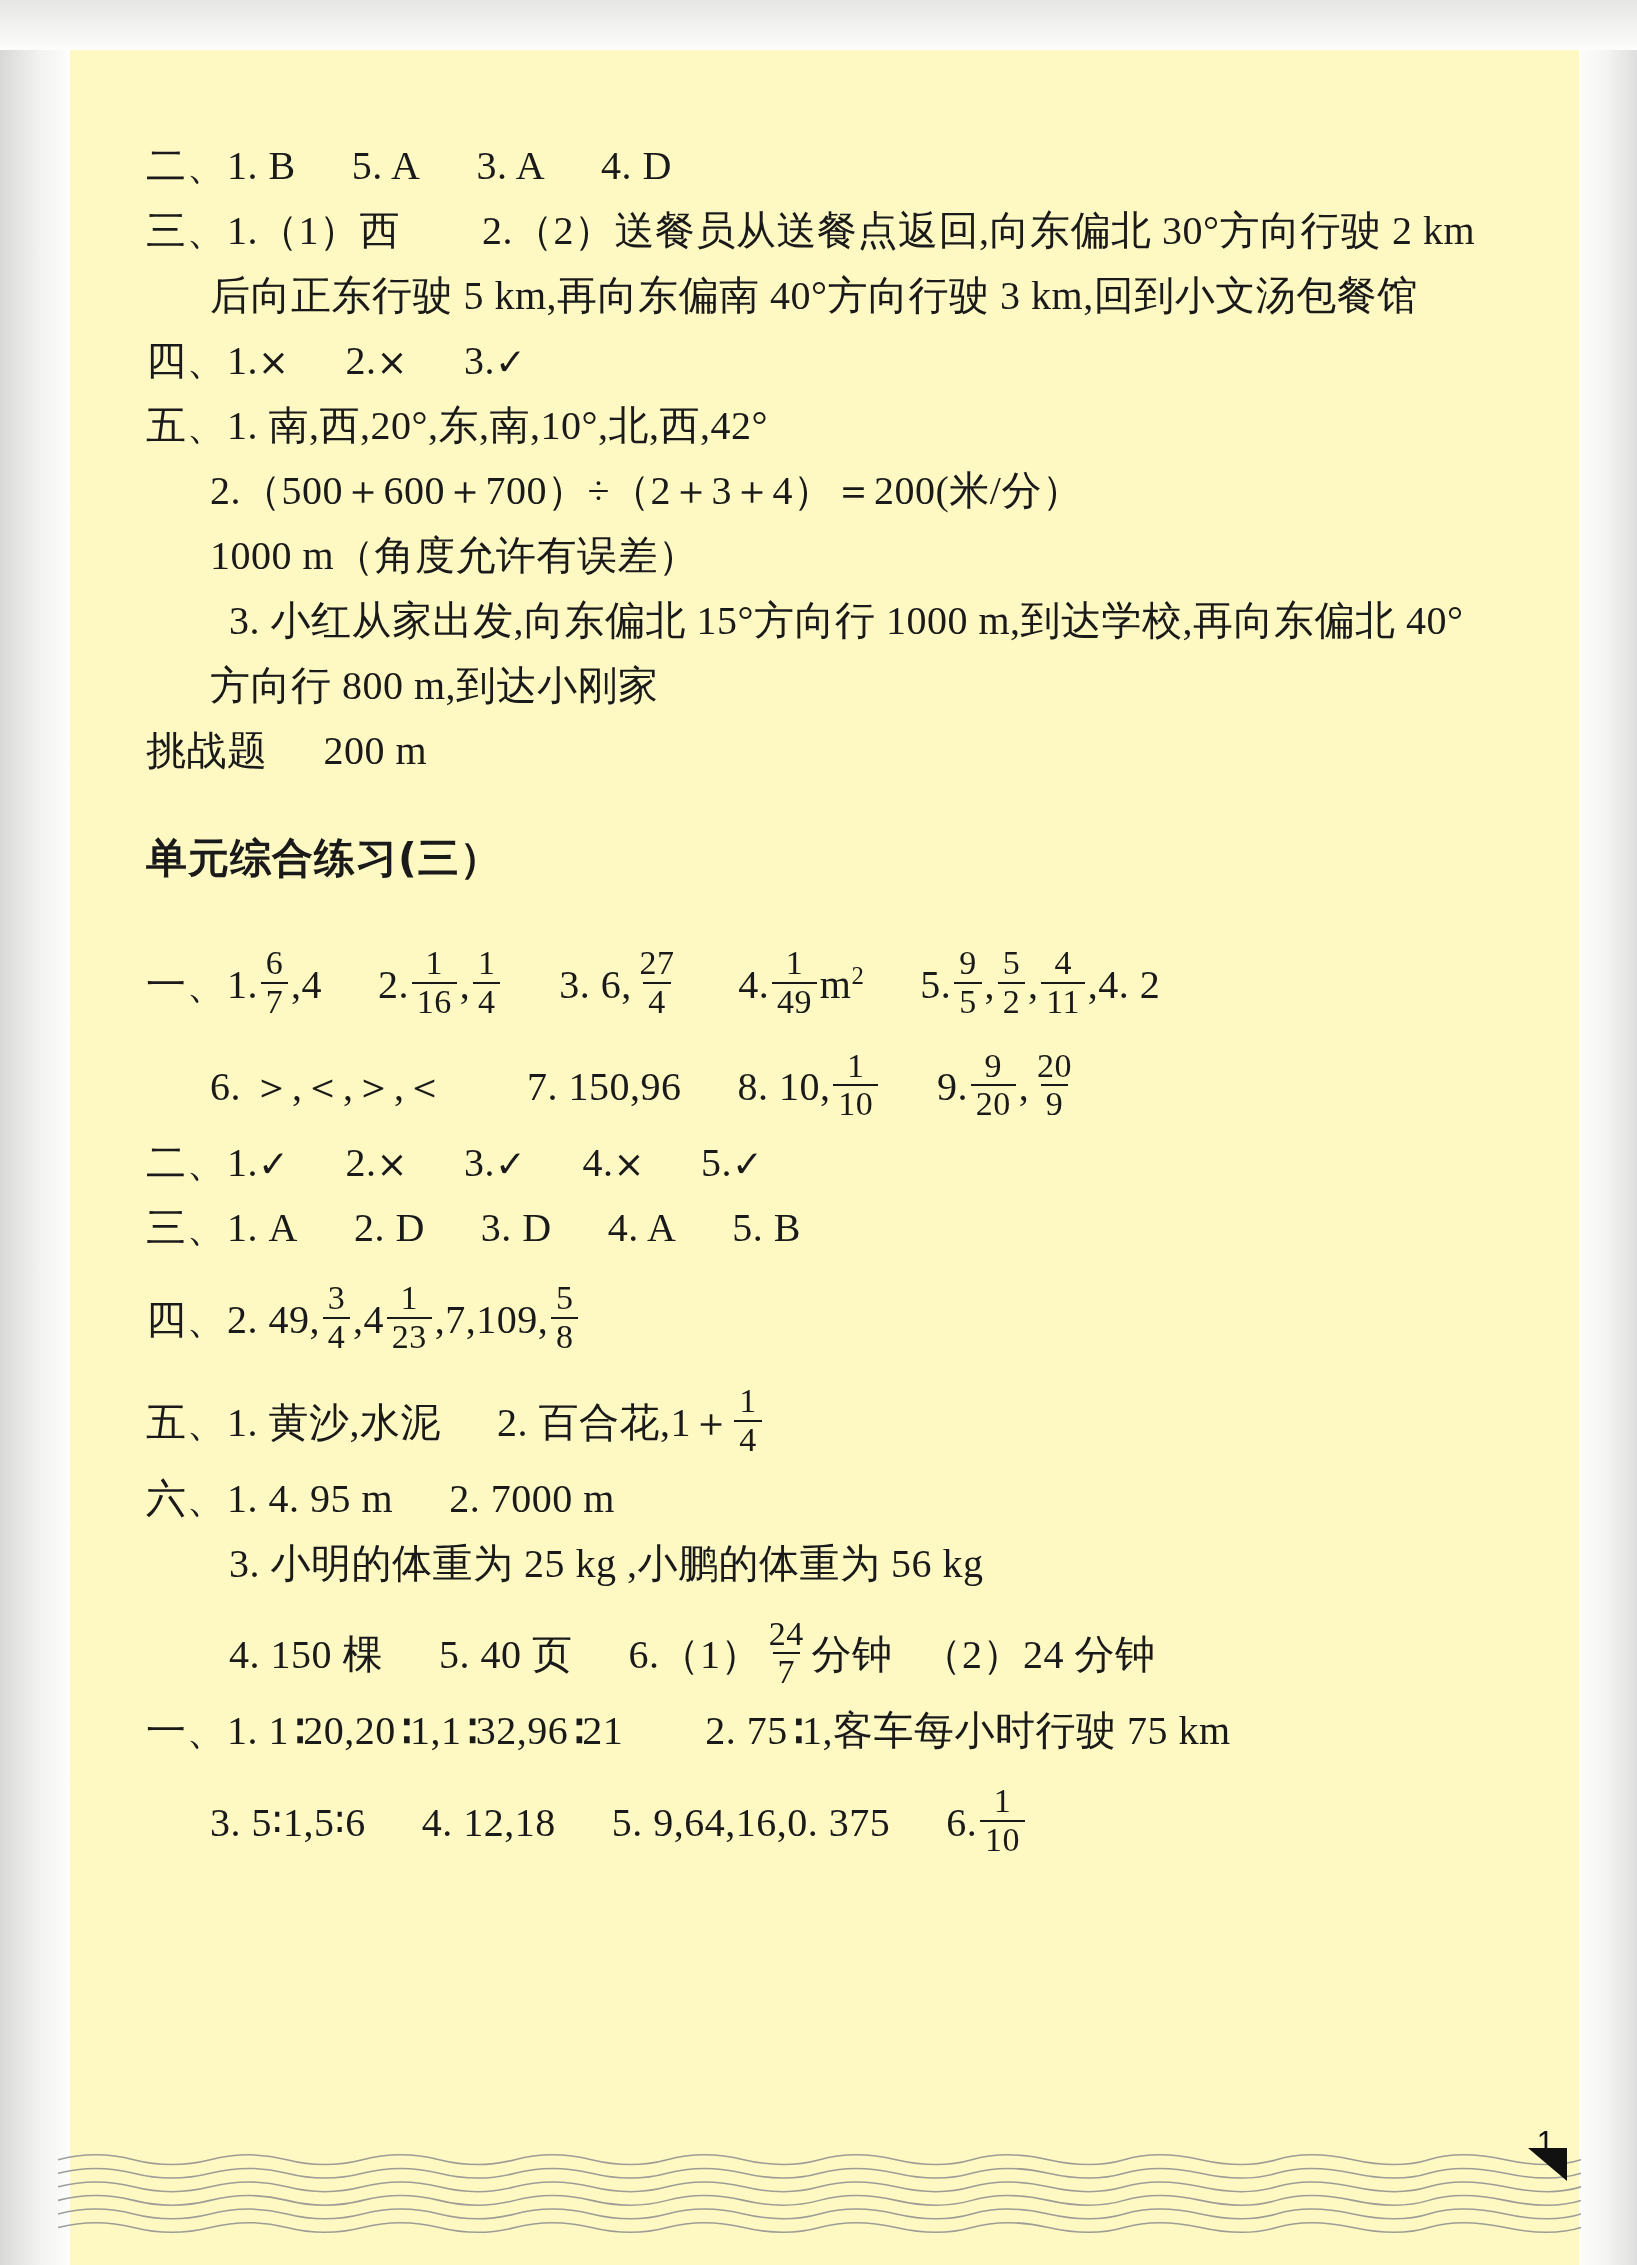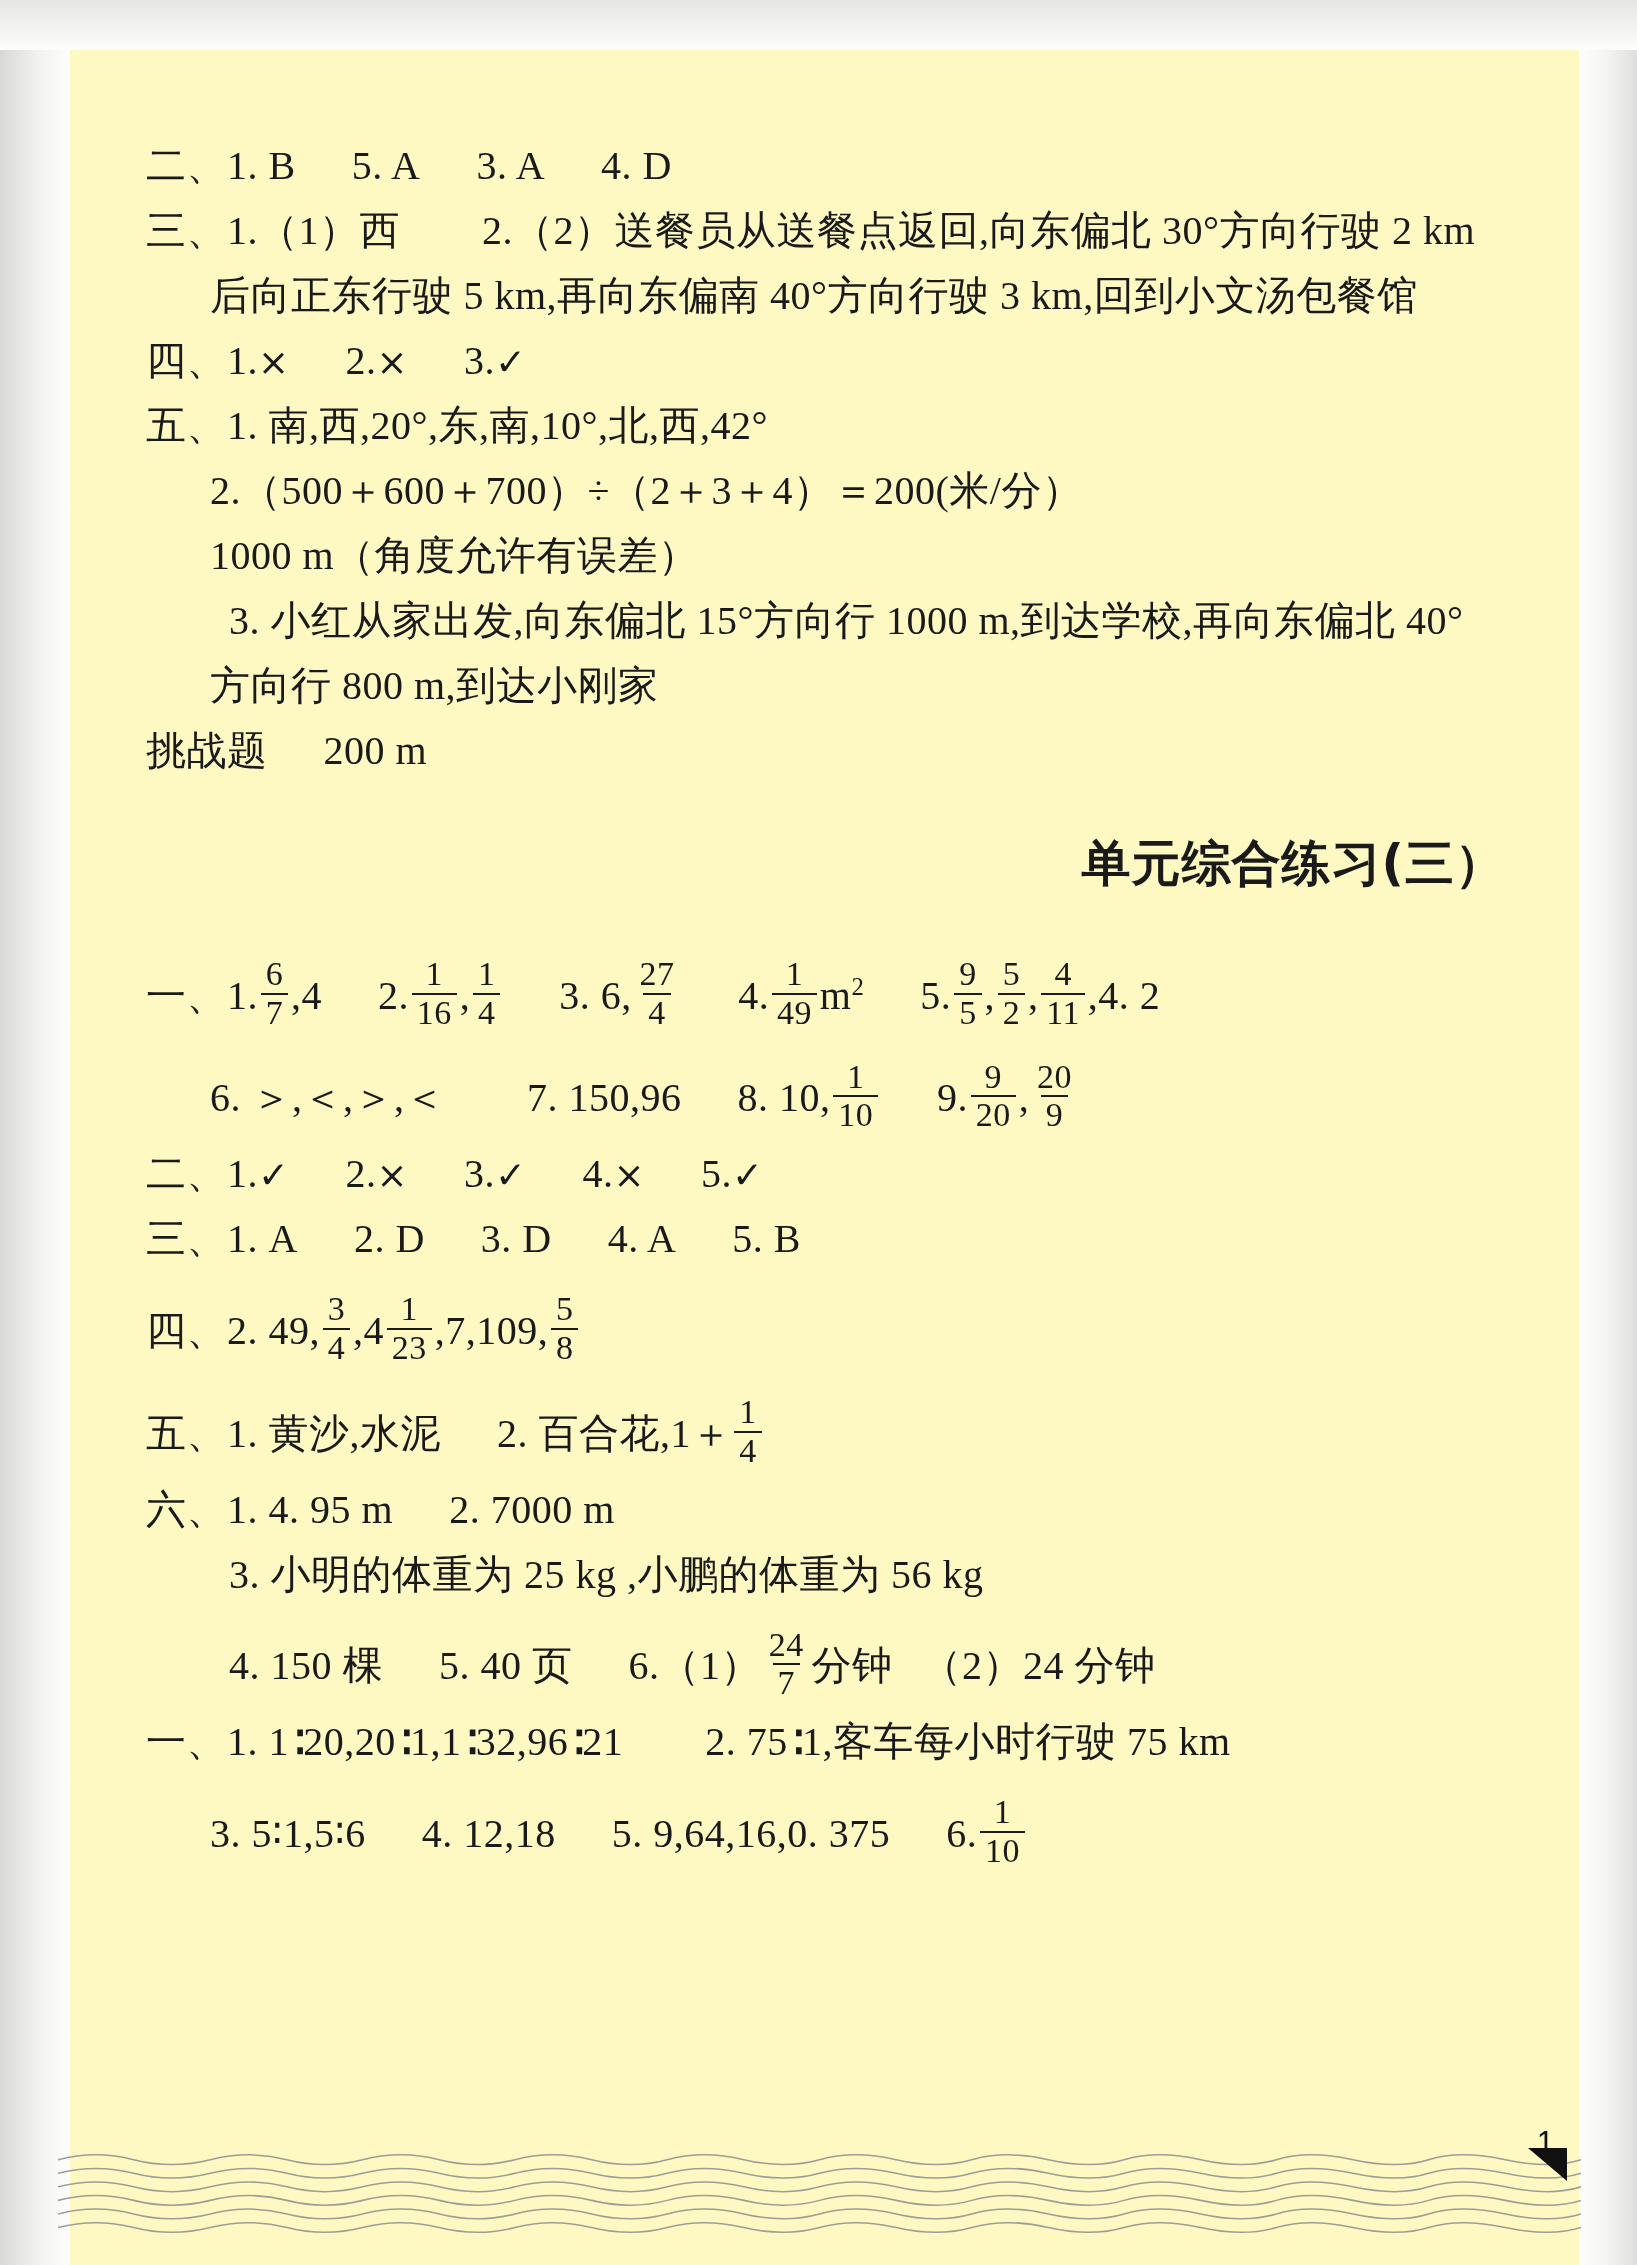--- a/index.html
+++ b/index.html
@@ -43,24 +43,24 @@
     letter-spacing:0.5px;
   }
   .line.frac-line { align-items:center; min-height:93px; margin-bottom:9.7px; }
   .indent1 { padding-left:64px; }
   .indent2 { padding-left:83px; }
   .gap-s { display:inline-block; width:29px; }
   .gap-m { display:inline-block; width:56px; }
   .gap-l { display:inline-block; width:82px; }
 
   .heading {
-    text-align:right;
+    text-align:left;
     font-family:"DejaVu Sans","Liberation Sans",sans-serif;
     font-weight:bold;
-    font-size:49px;
+    font-size:41px;
     letter-spacing:1px;
     margin:60px 0 52px 0;
   }
 
   
   .frac {
     display:inline-flex;
     flex-direction:column;
     align-items:center;
     justify-content:center;

